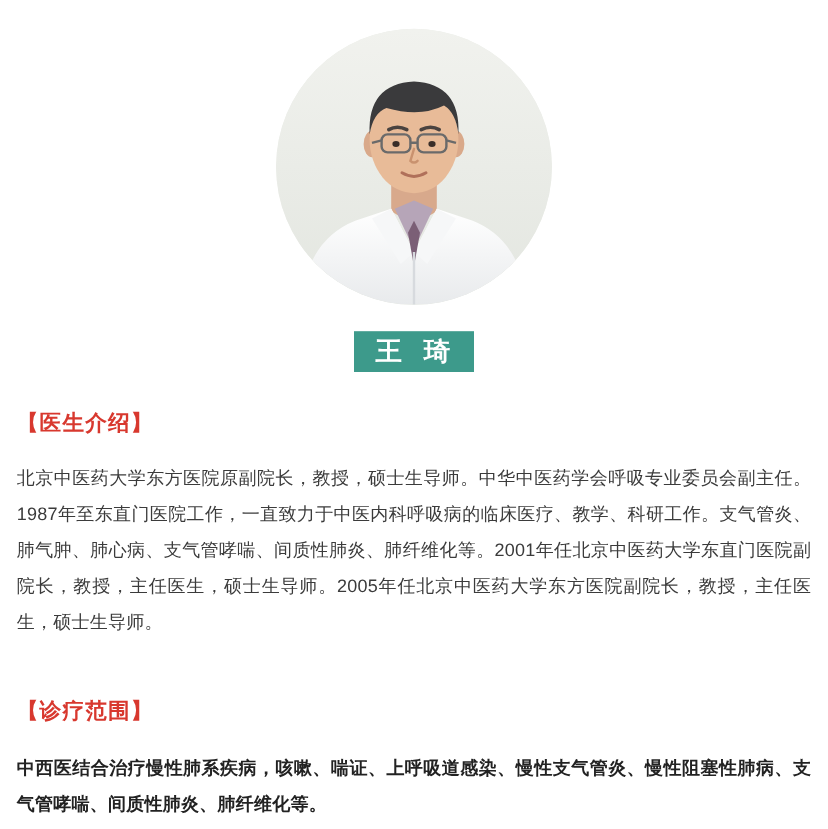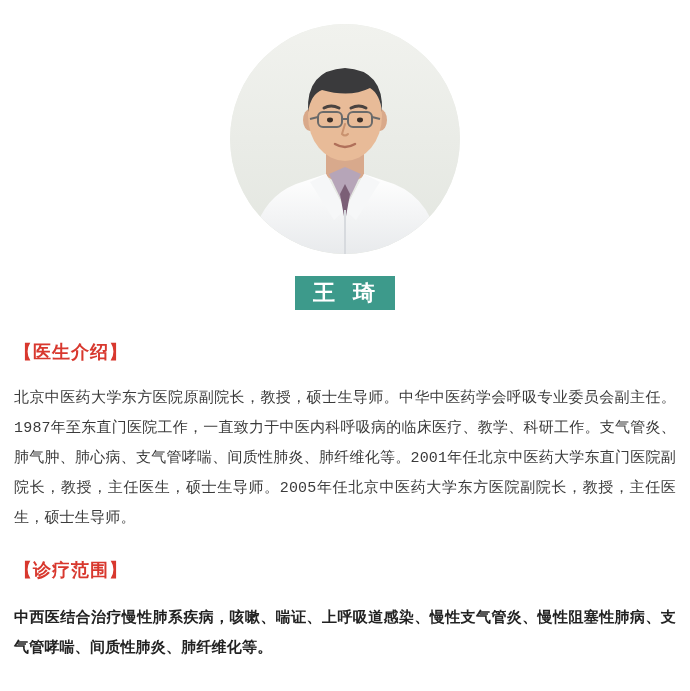--- a/index.html
+++ b/index.html
@@ -58,31 +58,30 @@
 
   
   .section-title {
     text-align: left;
     color: #d8382e;
     font-size: 18px;
     font-weight: bold;
     letter-spacing: 1px;
   }
   .section-title.intro { margin-top: 30px; }
-  .section-title.scope { margin-top: 24px; }
+  .section-title.scope { margin-top: 46px; }
 
   
   .body-text {
     margin-top: 20px;
     font-size: 15px;
     line-height: 2.0;
     color: #3b3b3b;
     text-align: justify;
     letter-spacing: 0.2px;
-    font-family: Liberation Mono, monospace;
   }
   .body-text.bold {
     font-weight: bold;
     color: #222222;
     margin-top: 22px;
     line-height: 1.95;
   }
 </style>
 </head>
 <body>

